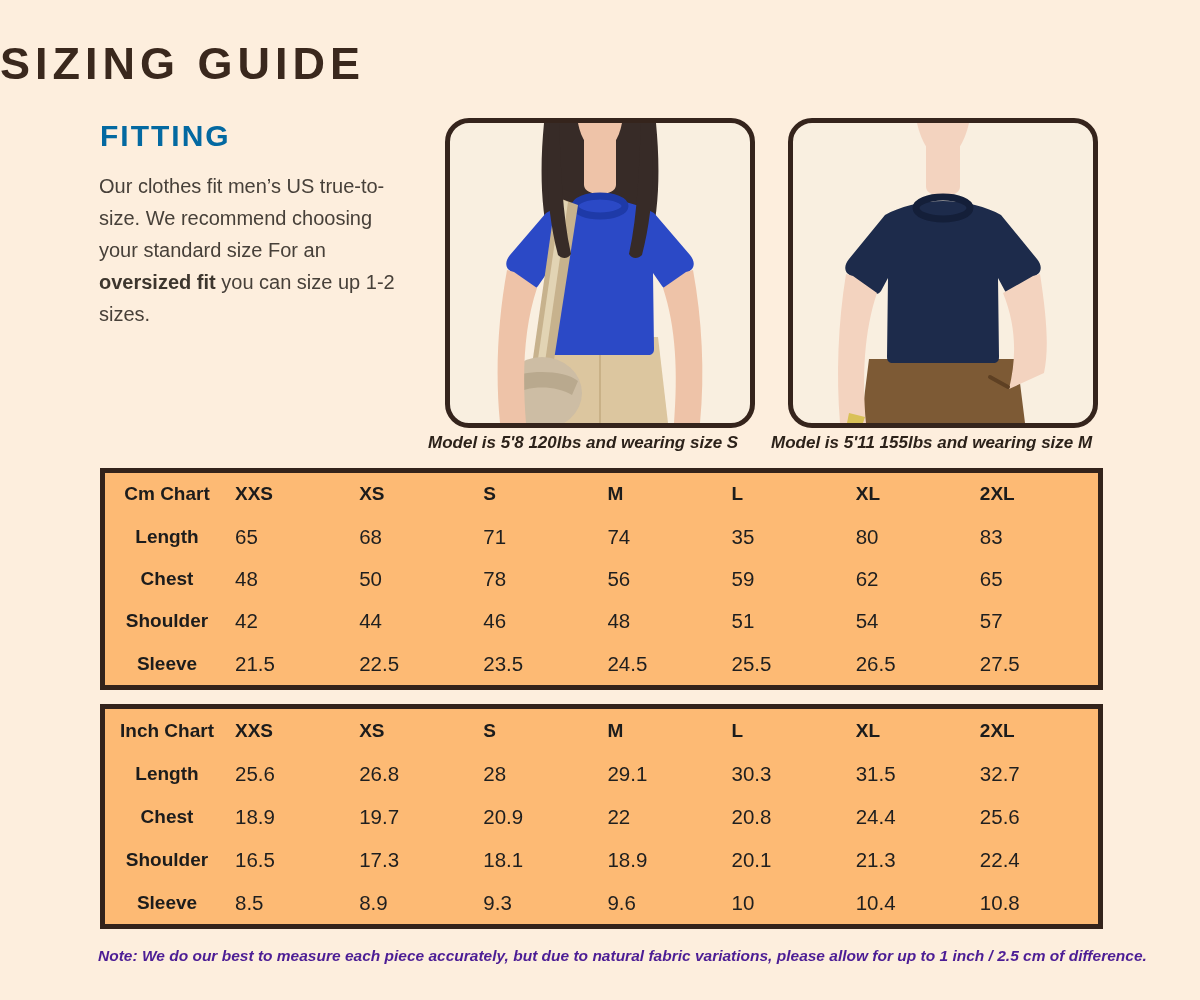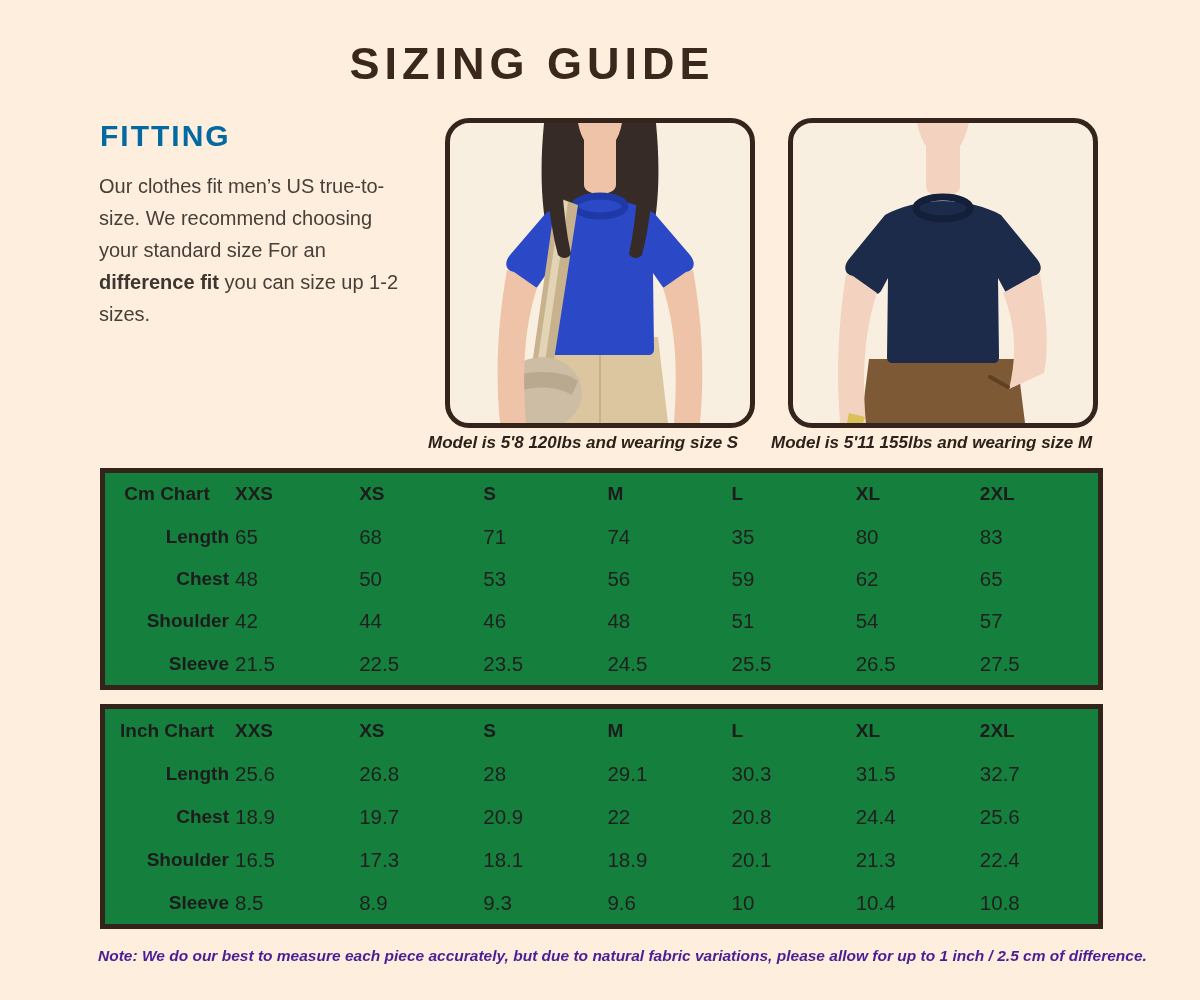--- a/index.html
+++ b/index.html
@@ -2,21 +2,21 @@
 <html><head>
 <meta charset="utf-8">
 <style>
   html,body{margin:0;padding:0}
   body{
     width:1200px;height:1000px;position:relative;overflow:hidden;
     background:#fdeedd;color:#1c1c1c;
     font-family:"Liberation Sans", sans-serif;
   }
   .page-title{
-    position:absolute;top:38px;left:0;width:1064px;text-align:center;
+    position:absolute;top:38px;left:0;width:1064px;
     font-size:45px;font-weight:800;letter-spacing:5px;color:#3a281d;
   }
   .fitting-heading{
     position:absolute;top:119px;left:100px;
     font-size:30px;font-weight:800;letter-spacing:2px;color:#0369a1;
   }
   .fitting-paragraph{
     position:absolute;top:170px;left:99px;width:302px;
     font-size:20px;line-height:1.6;color:#474039;
   }
@@ -29,42 +29,42 @@
   #photo-female{left:445px;top:118px}
   #photo-male{left:788px;top:118px}
   .photo-caption{
     position:absolute;top:433px;width:340px;text-align:left;
     font-size:17px;font-weight:700;font-style:italic;color:#2c221a;
   }
   #caption-female{left:428px}
   #caption-male{left:771px}
   .size-table{
     position:absolute;left:100px;width:993px;
-    border:5px solid #33231b;background:#15803d;
+    border:5px solid #33231b;background:#fdba74;
     display:grid;grid-template-columns:124px repeat(7,1fr);
     grid-template-rows:repeat(5,1fr);
   }
   #cm-table{top:468px;height:212px}
   #inch-table{top:704px;height:215px}
   .t-title{font-weight:700;font-size:19px;text-align:center;align-self:center}
   .t-size{font-weight:700;font-size:19px;align-self:center;padding-left:6px}
-  .t-label{font-weight:700;font-size:19px;text-align:right;align-self:center}
+  .t-label{font-weight:700;font-size:19px;text-align:center;align-self:center}
   .t-value{font-size:20.5px;align-self:center;padding-left:6px;color:#1f1f1f}
   .size-note{
     position:absolute;left:98px;top:947px;white-space:nowrap;
     font-size:15.5px;font-weight:700;font-style:italic;color:#4c1d95;
   }
 </style>
 </head>
 <body>
 
 <div class="page-title">SIZING GUIDE</div>
 
 <div class="fitting-heading">FITTING</div>
-<div class="fitting-paragraph"><span>Our clothes fit men’s US true-to-size. We recommend choosing your standard size For an </span><b>difference fit</b><span> you can size up 1-2 sizes.</span></div>
+<div class="fitting-paragraph"><span>Our clothes fit men’s US true-to-size. We recommend choosing your standard size For an </span><b>oversized fit</b><span> you can size up 1-2 sizes.</span></div>
 
 <div class="photo-frame" id="photo-female">
   <svg width="300" height="300" viewBox="0 0 300 300">
     <path d="M94,0 C90,42 90,86 101,126 C107,138 122,142 134,140 L166,140 C178,142 193,138 199,126 C210,86 210,42 206,0 Z" fill="#372b27"></path>
     <path d="M128,0 C131,16 139,28 150,30 C161,28 169,16 172,0 Z" fill="#eec3a8"></path>
     <path d="M134,8 L166,8 L166,62 C166,74 134,74 134,62 Z" fill="#eec3a8"></path>
     <path d="M92,214 L208,214 L218,300 L82,300 Z" fill="#dcc69f"></path>
     <path d="M150,218 L150,300" stroke="#c9b187" stroke-width="2"></path>
     <path d="M150,76 C130,76 110,82 96,90 L60,132 C56,137 55,142 58,146 L80,165 C83,167 86,166 88,163 L97,150 L96,226 C96,230 98,232 102,232 L198,232 C202,232 204,230 204,226 L203,150 L212,163 C214,166 217,167 220,165 L242,146 C245,142 244,137 240,132 L204,90 C190,82 170,76 150,76 Z" fill="#2b49c6"></path>
     <ellipse cx="150" cy="83" rx="25" ry="10" fill="none" stroke="#1e3aa8" stroke-width="7"></ellipse>
@@ -111,21 +111,21 @@
   <div class="t-value">68</div>
   <div class="t-value">71</div>
   <div class="t-value">74</div>
   <div class="t-value">35</div>
   <div class="t-value">80</div>
   <div class="t-value">83</div>
 
   <div class="t-label">Chest</div>
   <div class="t-value">48</div>
   <div class="t-value">50</div>
-  <div class="t-value">53</div>
+  <div class="t-value">78</div>
   <div class="t-value">56</div>
   <div class="t-value">59</div>
   <div class="t-value">62</div>
   <div class="t-value">65</div>
 
   <div class="t-label">Shoulder</div>
   <div class="t-value">42</div>
   <div class="t-value">44</div>
   <div class="t-value">46</div>
   <div class="t-value">48</div>

